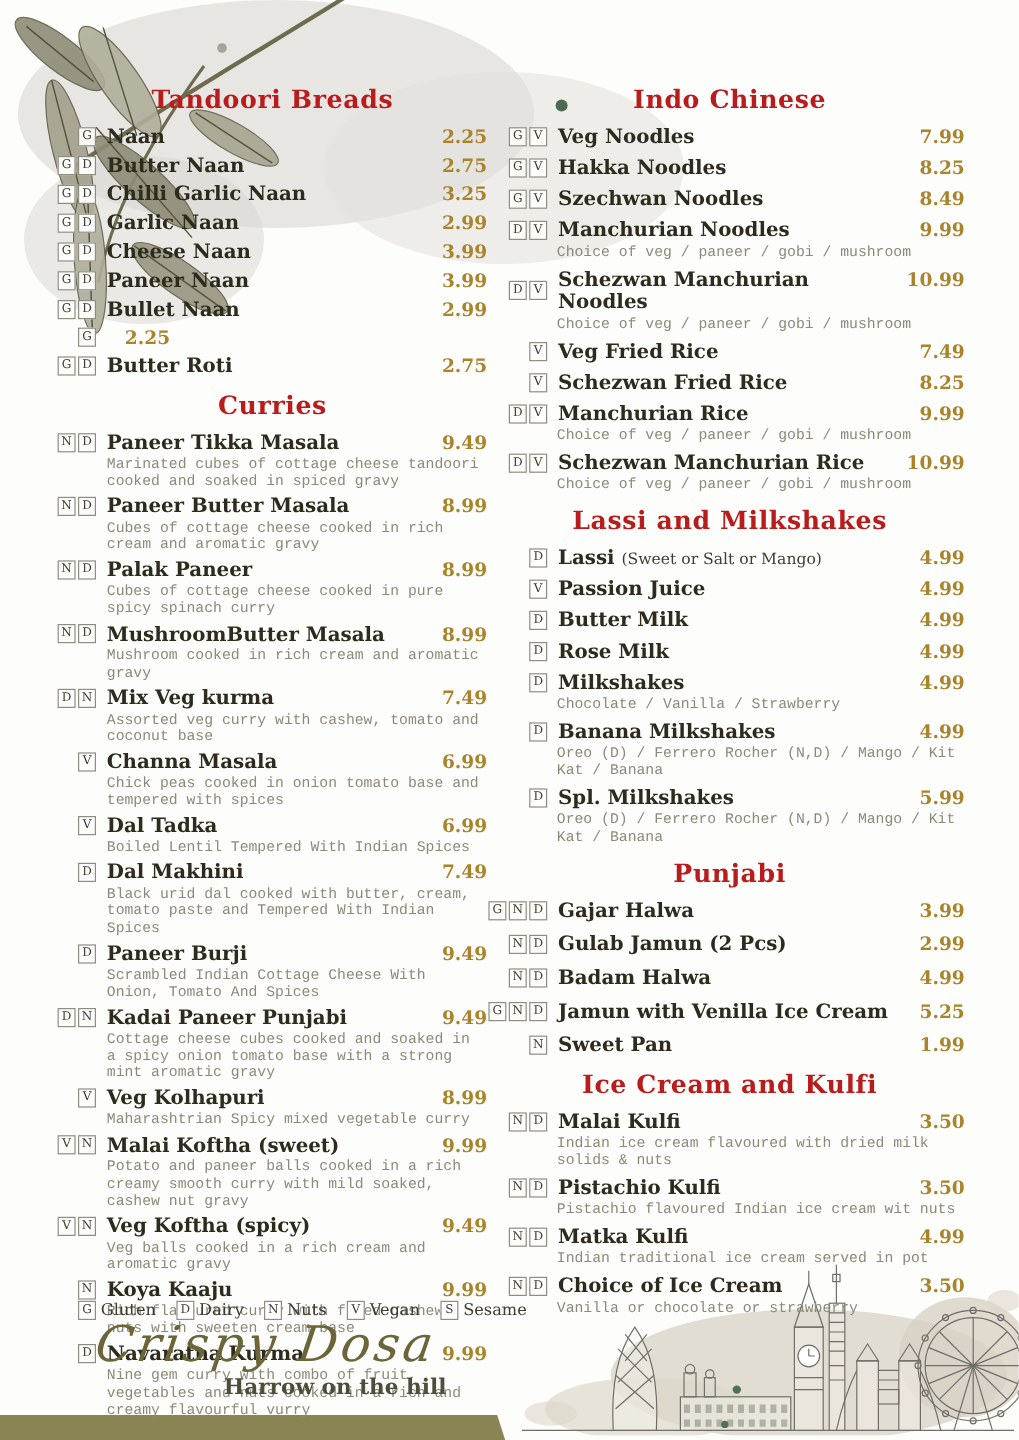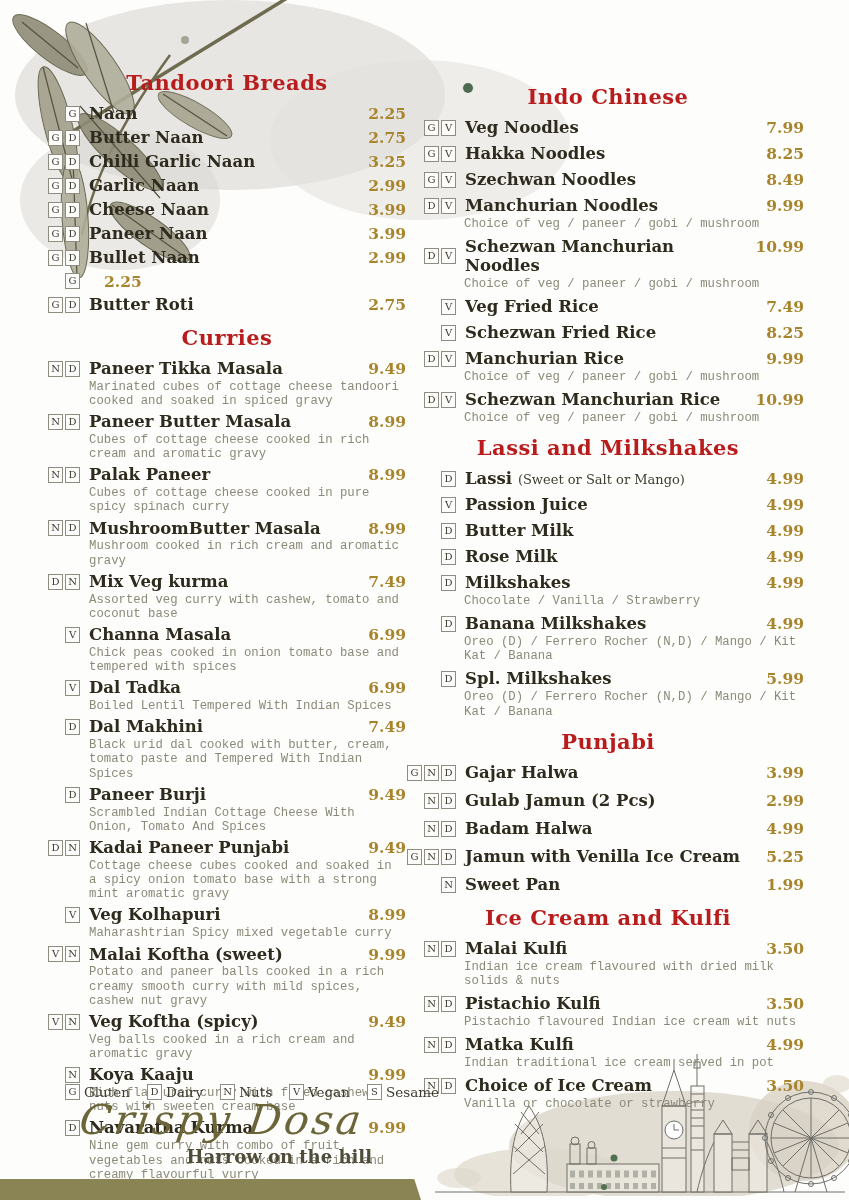--- a/index.html
+++ b/index.html
@@ -5,21 +5,21 @@
   html,body { margin:0; padding:0; }
   body {
     width:849px; height:1200px; position:relative; overflow:hidden;
     background:#fdfdfb; font-family:"DejaVu Serif", serif;
   }
   .page { position:absolute; inset:0; }
   svg.leaves { position:absolute; left:0; top:0; z-index:0; }
   svg.skyline { position:absolute; right:0; bottom:4px; z-index:0; }
   .col { position:absolute; z-index:2; }
   .col-left  { left:48px;  top:70px; width:358px; }
-  .col-right { left:412px; top:84px; width:392px; }
+  .col-right { left:412px; top:70px; width:392px; }
   .section { margin-bottom:6px; }
   .section-title {
     font-size:21px; font-weight:bold; color:#b91c1c; text-align:center;
     margin:10px 0 9px; letter-spacing:.5px;
   }
   .section:first-child .section-title { margin-top:0; }
   .menu-item { margin-bottom:4px; }
   .col-right .menu-item { margin-bottom:6px; }
   .sec-dessert .menu-item { margin-bottom:8px; }
   .item-row { display:flex; align-items:baseline; }
@@ -302,21 +302,21 @@
         </div>
         <div class="menu-item">
           <div class="item-row">
             <span class="badges">
               <span class="badge">V</span>
               <span class="badge">N</span>
             </span>
             <span class="item-name">Malai Koftha (sweet)</span>
             <span class="item-price">9.99</span>
           </div>
-          <div class="item-desc">Potato and paneer balls cooked in a rich creamy smooth curry with mild spices, cashew nut gravy</div>
+          <div class="item-desc">Potato and paneer balls cooked in a rich creamy smooth curry with mild soaked, cashew nut gravy</div>
         </div>
         <div class="menu-item">
           <div class="item-row">
             <span class="badges">
               <span class="badge">V</span>
               <span class="badge">N</span>
             </span>
             <span class="item-name">Veg Koftha (spicy)</span>
             <span class="item-price">9.49</span>
           </div>

